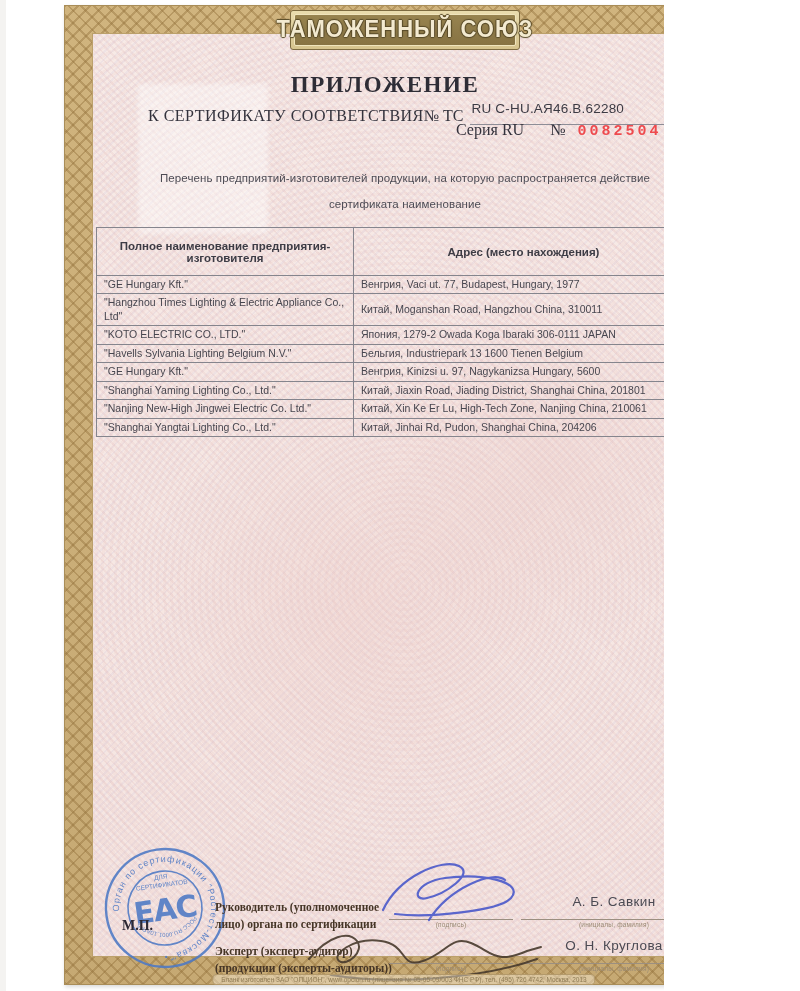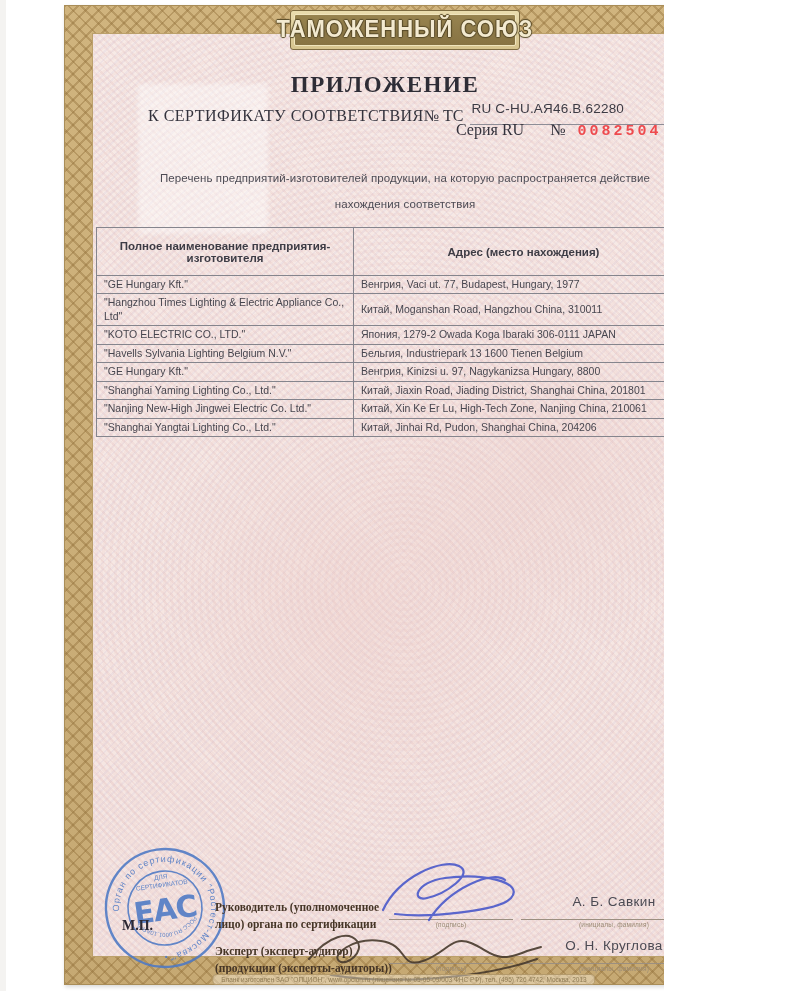--- a/index.html
+++ b/index.html
@@ -147,21 +147,21 @@
     </div>
 
     <div class="series-line">
       <span>Серия RU</span>
       <span class="gap"></span>
       <span>№</span>
       <span class="series-num">0082504</span>
     </div>
 
     <div class="intro l1">Перечень предприятий-изготовителей продукции, на которую распространяется действие</div>
-    <div class="intro l2">нахождения соответствия</div>
+    <div class="intro l2">сертификата наименование</div>
 
     <table class="mfr">
       <colgroup>
           <col class="c1">
           <col class="c2">
         </colgroup>
       <thead>
         <tr>
           <th>Полное наименование предприятия-изготовителя</th>
           <th>Адрес (место нахождения)</th>
@@ -179,21 +179,21 @@
           <tr>
             <td>"KOTO ELECTRIC CO., LTD."</td>
             <td class="addr">Япония, 1279-2 Owada Koga Ibaraki 306-0111 JAPAN</td>
           </tr>
           <tr>
             <td>"Havells Sylvania Lighting Belgium N.V."</td>
             <td class="addr">Бельгия, Industriepark 13 1600 Tienen Belgium</td>
           </tr>
           <tr>
             <td>"GE Hungary Kft."</td>
-            <td class="addr">Венгрия, Kinizsi u. 97, Nagykanizsa  Hungary, 8800</td>
+            <td class="addr">Венгрия, Kinizsi u. 97, Nagykanizsa  Hungary, 5600</td>
           </tr>
           <tr>
             <td>"Shanghai Yaming Lighting Co., Ltd."</td>
             <td class="addr">Китай, Jiaxin Road, Jiading District, Shanghai China, 201801</td>
           </tr>
           <tr>
             <td>"Nanjing New-High Jingwei Electric Co. Ltd."</td>
             <td class="addr">Китай, Xin Ke Er Lu, High-Tech Zone, Nanjing China, 210061</td>
           </tr>
           <tr>

